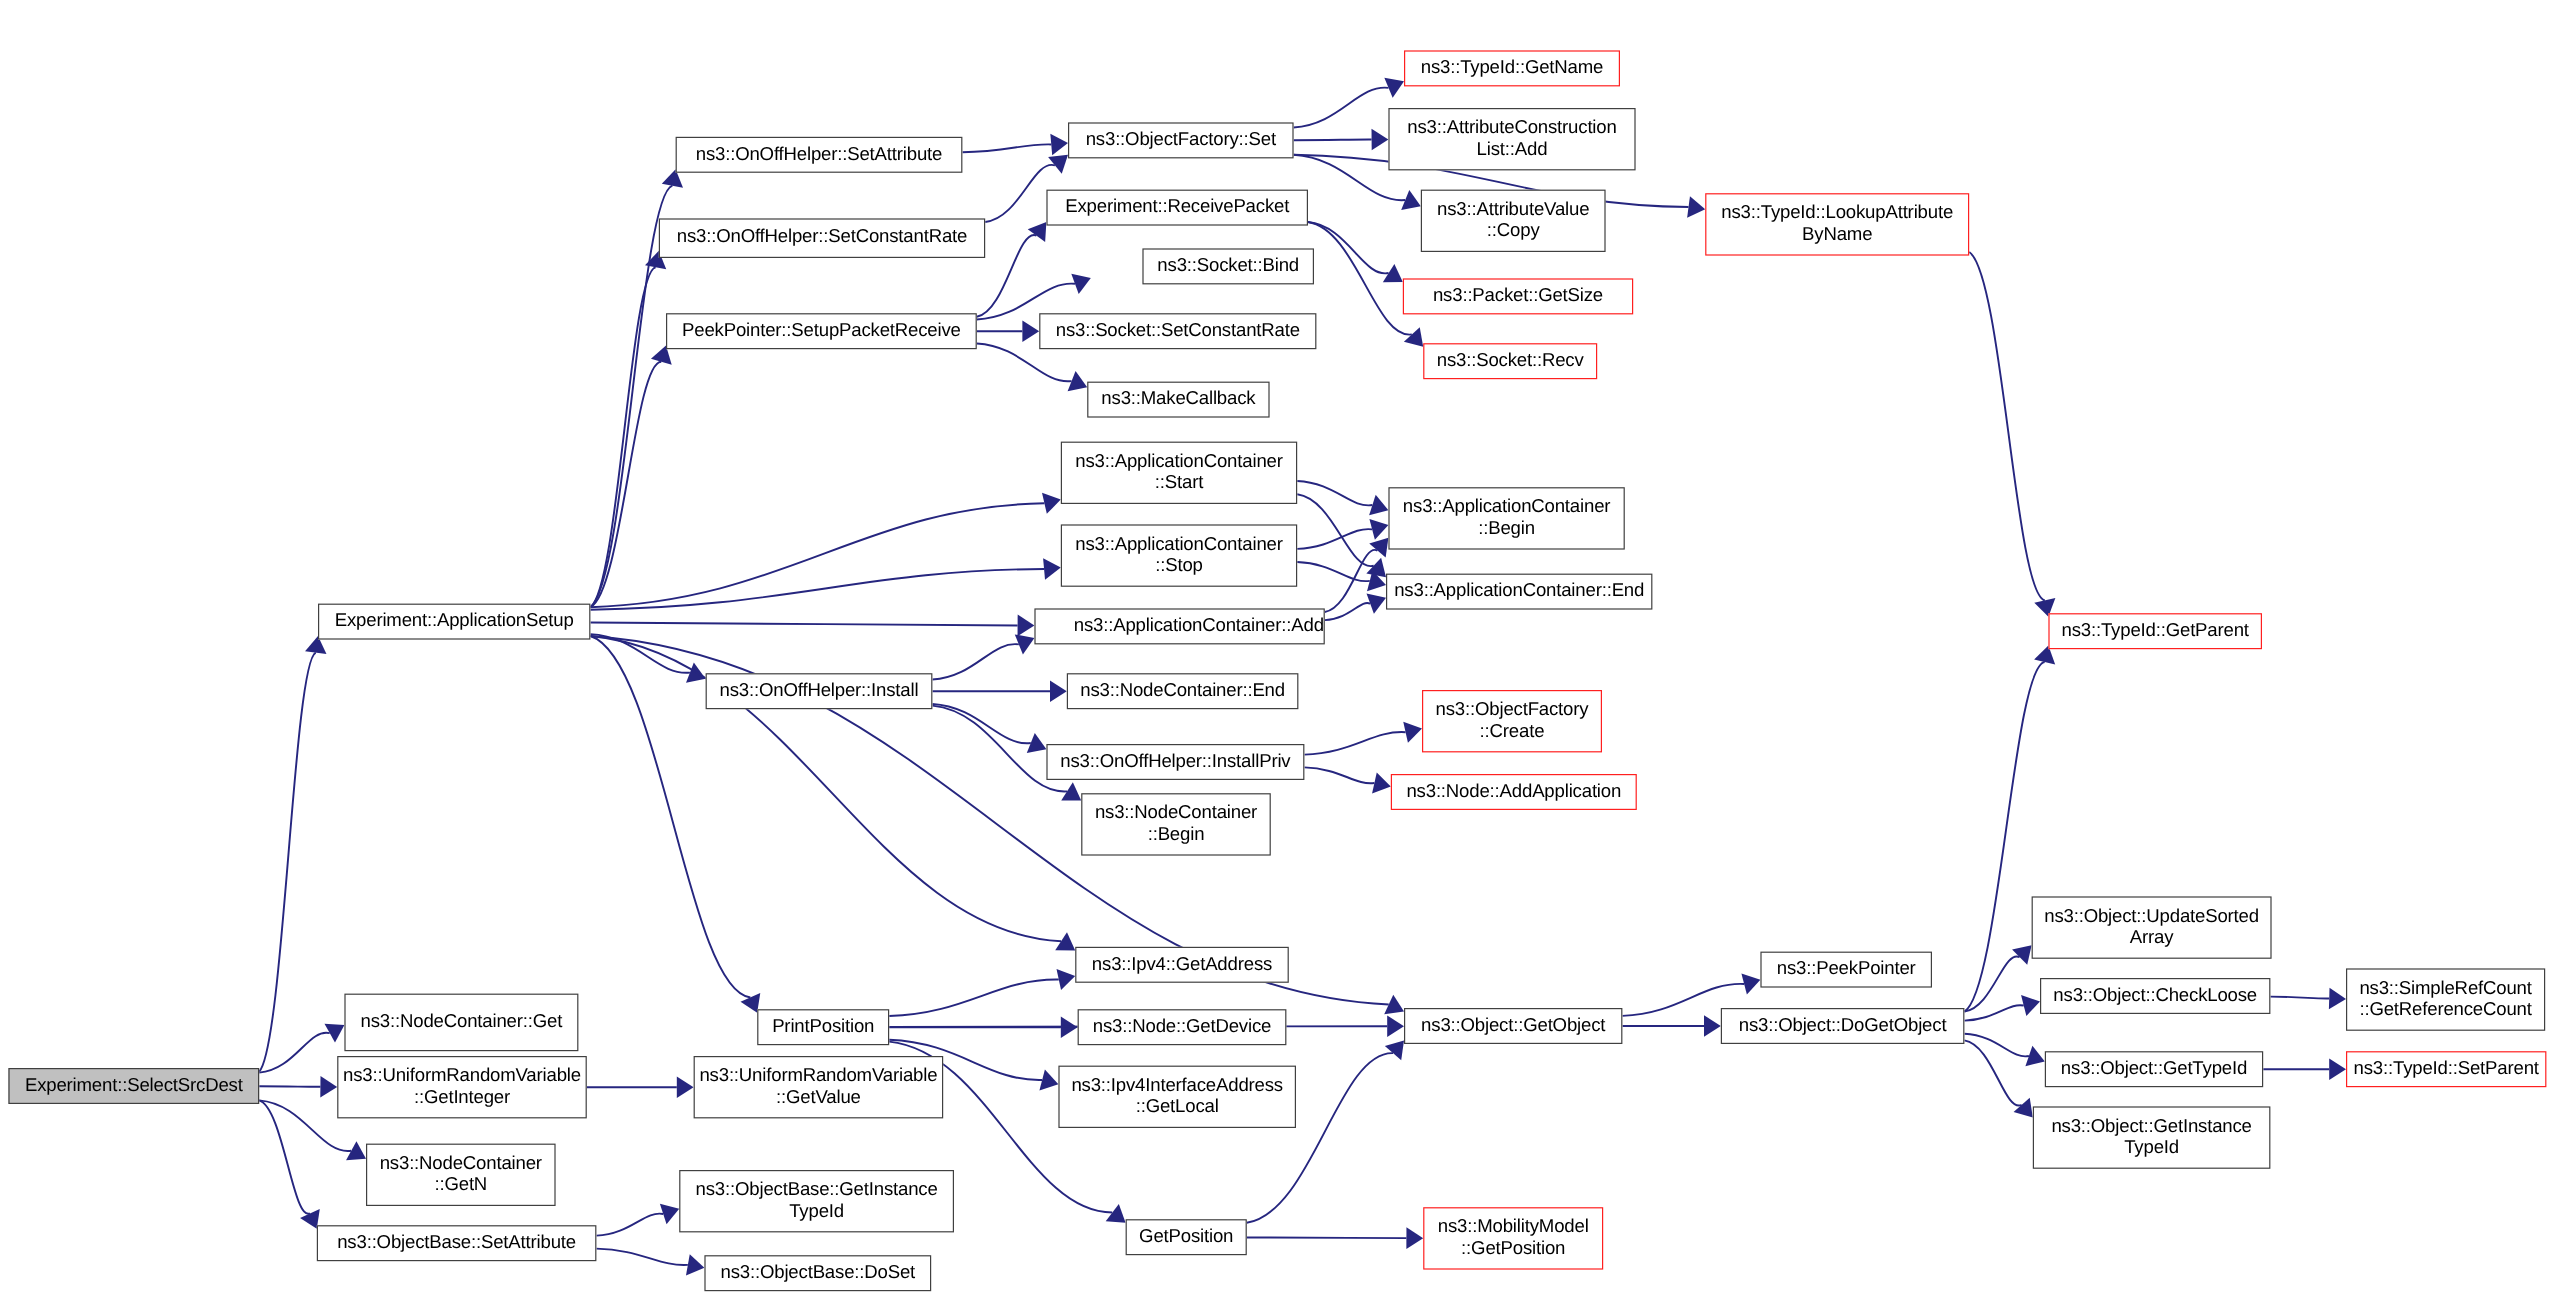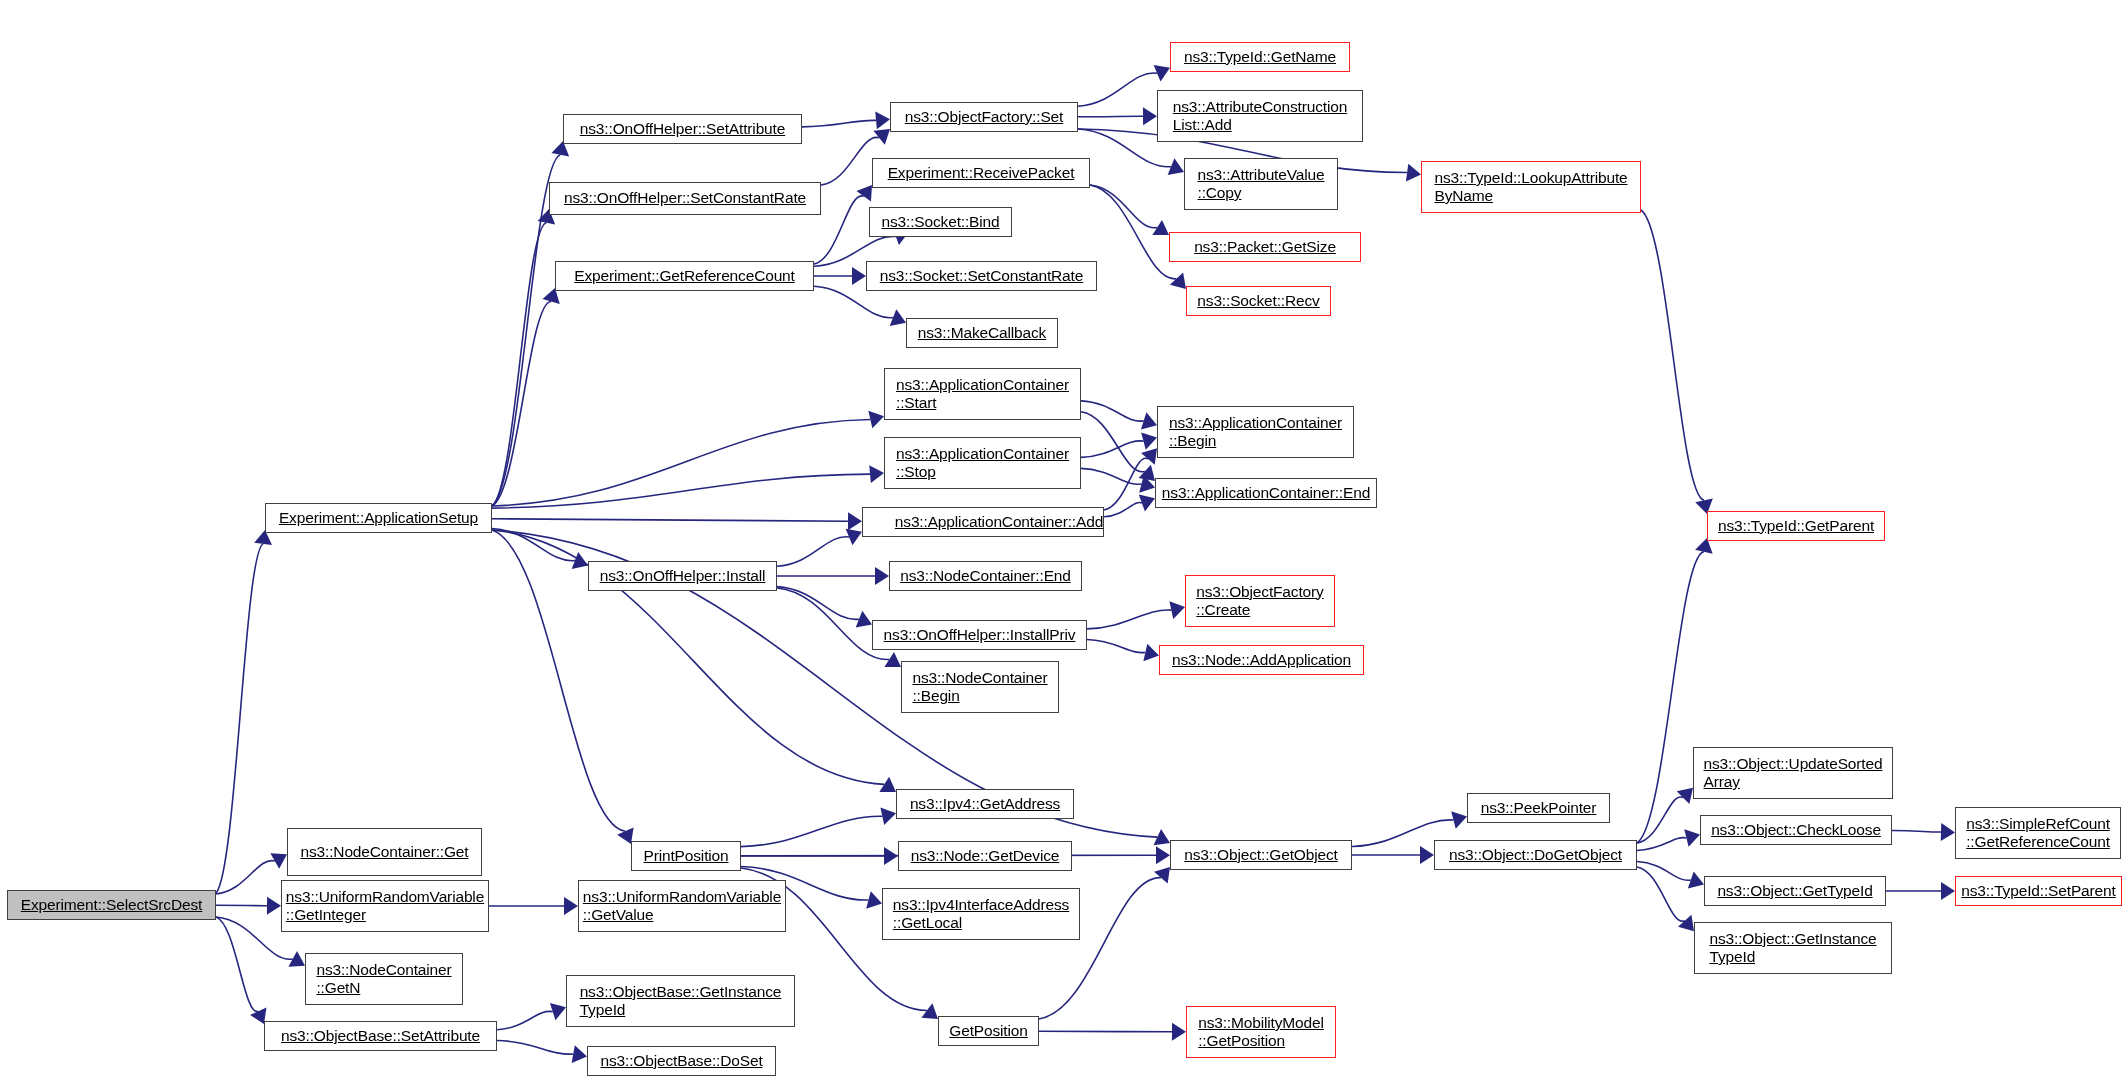--- a/index.html
+++ b/index.html
@@ -30,29 +30,29 @@
   .edge-head {
     fill: #26267f;
     stroke: none;
   }
   .node-box {
     position: absolute;
     box-sizing: border-box;
     display: flex;
     align-items: center;
     justify-content: center;
+    text-align: center;
     background: #ffffff;
     border: 1.4px solid #404040;
     color: #000000;
     font-size: 15.5px;
     line-height: 1.18;
     letter-spacing: -0.15px;
     white-space: pre-line;
     padding: 0 4px;
-    text-decoration: underline;
   }
   .node-box.red {
     border: 1.8px solid #ff2020;
   }
   .node-box.current {
     background: #c0c0c0;
     border: 1.4px solid #404040;
   }
 </style>
 </head>
@@ -188,24 +188,24 @@
 ::GetN</span></div>
       <div class="node-box" style="left: 264px; top: 1021px; width: 233px; height: 30px;"><span>ns3::ObjectBase::SetAttribute</span></div>
       <div class="node-box" style="left: 578px; top: 880px; width: 208px; height: 52px;"><span>ns3::UniformRandomVariable
 ::GetValue</span></div>
       <div class="node-box" style="left: 566px; top: 975px; width: 229px; height: 52px;"><span>ns3::ObjectBase::GetInstance
 TypeId</span></div>
       <div class="node-box" style="left: 587px; top: 1046px; width: 189px; height: 30px;"><span>ns3::ObjectBase::DoSet</span></div>
       <div class="node-box" style="left: 265px; top: 503px; width: 227px; height: 30px;"><span>Experiment::ApplicationSetup</span></div>
       <div class="node-box" style="left: 563px; top: 114px; width: 239px; height: 30px;"><span>ns3::OnOffHelper::SetAttribute</span></div>
       <div class="node-box" style="left: 549px; top: 182px; width: 272px; height: 33px;"><span>ns3::OnOffHelper::SetConstantRate</span></div>
-      <div class="node-box" style="left: 555px; top: 261px; width: 259px; height: 30px;"><span>Experiment::GetReferenceCount</span></div>
+      <div class="node-box" style="left: 555px; top: 261px; width: 259px; height: 30px;"><span>PeekPointer::SetupPacketReceive</span></div>
       <div class="node-box" style="left: 890px; top: 102px; width: 188px; height: 30px;"><span>ns3::ObjectFactory::Set</span></div>
       <div class="node-box" style="left: 872px; top: 158px; width: 218px; height: 30px;"><span>Experiment::ReceivePacket</span></div>
-      <div class="node-box" style="left: 869px; top: 207px; width: 143px; height: 30px;"><span>ns3::Socket::Bind</span></div>
+      <div class="node-box" style="left: 952px; top: 207px; width: 143px; height: 30px;"><span>ns3::Socket::Bind</span></div>
       <div class="node-box" style="left: 866px; top: 261px; width: 231px; height: 30px;"><span>ns3::Socket::SetConstantRate</span></div>
       <div class="node-box" style="left: 906px; top: 318px; width: 152px; height: 30px;"><span>ns3::MakeCallback</span></div>
       <div class="node-box red" style="left: 1170px; top: 42px; width: 180px; height: 30px;"><span>ns3::TypeId::GetName</span></div>
       <div class="node-box" style="left: 1157px; top: 90px; width: 206px; height: 52px;"><span>ns3::AttributeConstruction
 List::Add</span></div>
       <div class="node-box" style="left: 1184px; top: 158px; width: 154px; height: 52px;"><span>ns3::AttributeValue
 ::Copy</span></div>
       <div class="node-box red" style="left: 1169px; top: 232px; width: 192px; height: 30px;"><span>ns3::Packet::GetSize</span></div>
       <div class="node-box red" style="left: 1186px; top: 286px; width: 145px; height: 30px;"><span>ns3::Socket::Recv</span></div>
       <div class="node-box red" style="left: 1421px; top: 161px; width: 220px; height: 52px;"><span>ns3::TypeId::LookupAttribute

